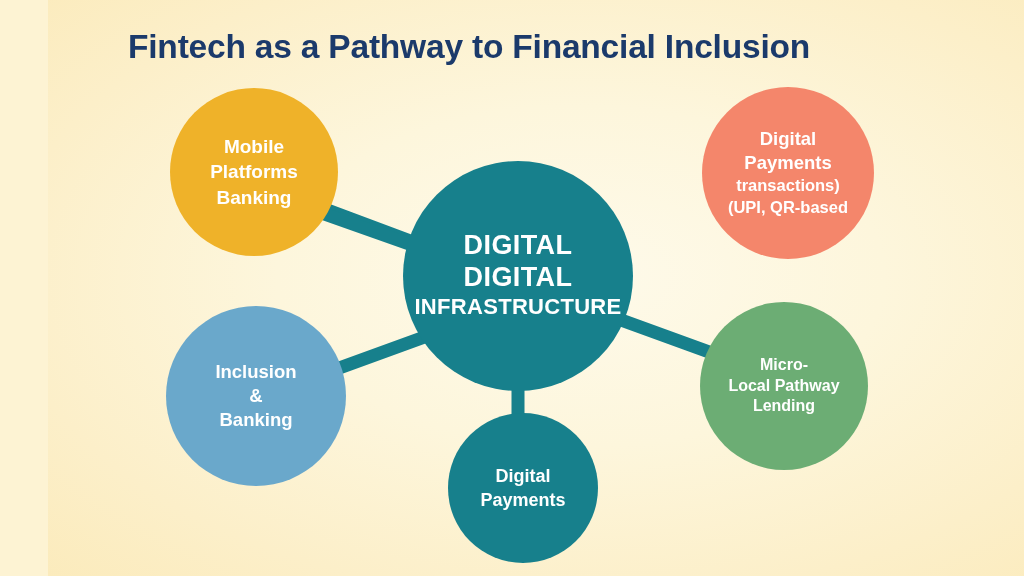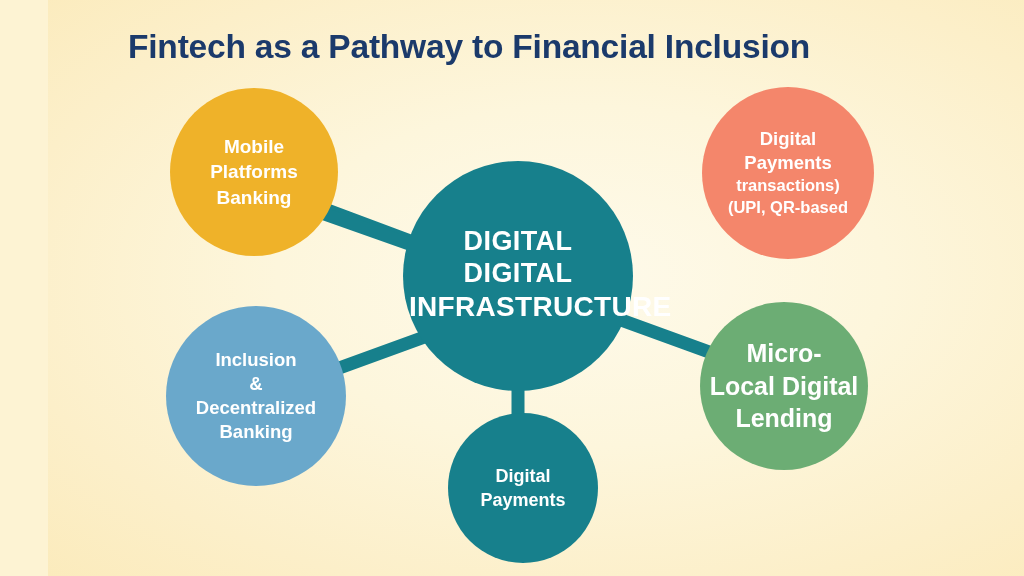--- a/index.html
+++ b/index.html
@@ -82,21 +82,21 @@
     height: 230px;
     background: #17808c;
     z-index: 5;
   }
   #hub .l1, #hub .l2 {
     font-size: 27px;
     line-height: 1.17;
     letter-spacing: 0.4px;
   }
   #hub .l3 {
-    font-size: 28px;
+    font-size: 22px;
     line-height: 1.3;
     letter-spacing: 0.3px;
   }
 
   
   #node-mobile {
     left: 122px;
     top: 88px;
     width: 168px;
     height: 168px;
@@ -125,21 +125,21 @@
   }
   #node-blockchain .line { font-size: 18.5px; line-height: 1.3; }
 
   #node-microfinance {
     left: 652px;
     top: 302px;
     width: 168px;
     height: 168px;
     background: #6cad74;
   }
-  #node-microfinance .line { font-size: 25px; line-height: 1.3; }
+  #node-microfinance .line { font-size: 16px; line-height: 1.3; }
 
   #node-intelligence {
     left: 400px;
     top: 413px;
     width: 150px;
     height: 150px;
     background: #17808c;
   }
   #node-intelligence .line { font-size: 18px; line-height: 1.34; }
 </style>
@@ -182,29 +182,28 @@
       <span class="line l2">Payments</span>
       <span class="line l4">transactions)</span>
       <span class="line l3">(UPI, QR-based</span>
     </span>
   </div>
 
   <div class="node" id="node-blockchain">
     <span class="label">
       <span class="line l1">Inclusion</span>
       <span class="line l2">&amp;</span>
-      <span class="line l3">Decentralized</span>
       <span class="line l4">Banking</span>
     </span>
   </div>
 
   <div class="node" id="node-microfinance">
     <span class="label">
       <span class="line l1">Micro-</span>
-      <span class="line l3">Local Digital</span>
+      <span class="line l3">Local Pathway</span>
       <span class="line l4">Lending</span>
     </span>
   </div>
 
   <div class="node" id="node-intelligence">
     <span class="label">
       <span class="line l1">Digital</span>
       <span class="line l2">Payments</span>
     </span>
   </div>

